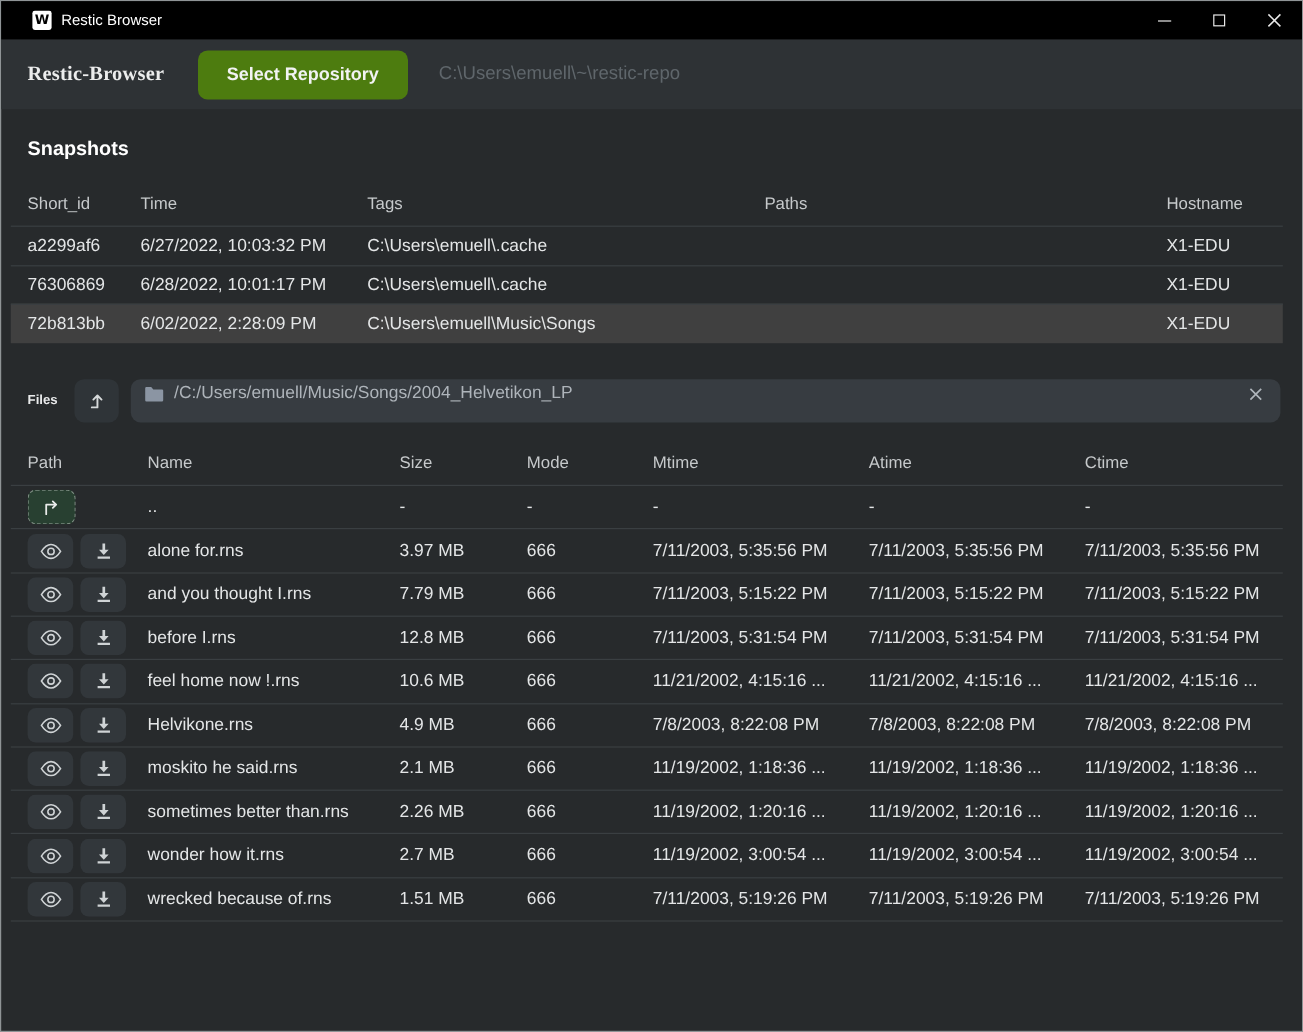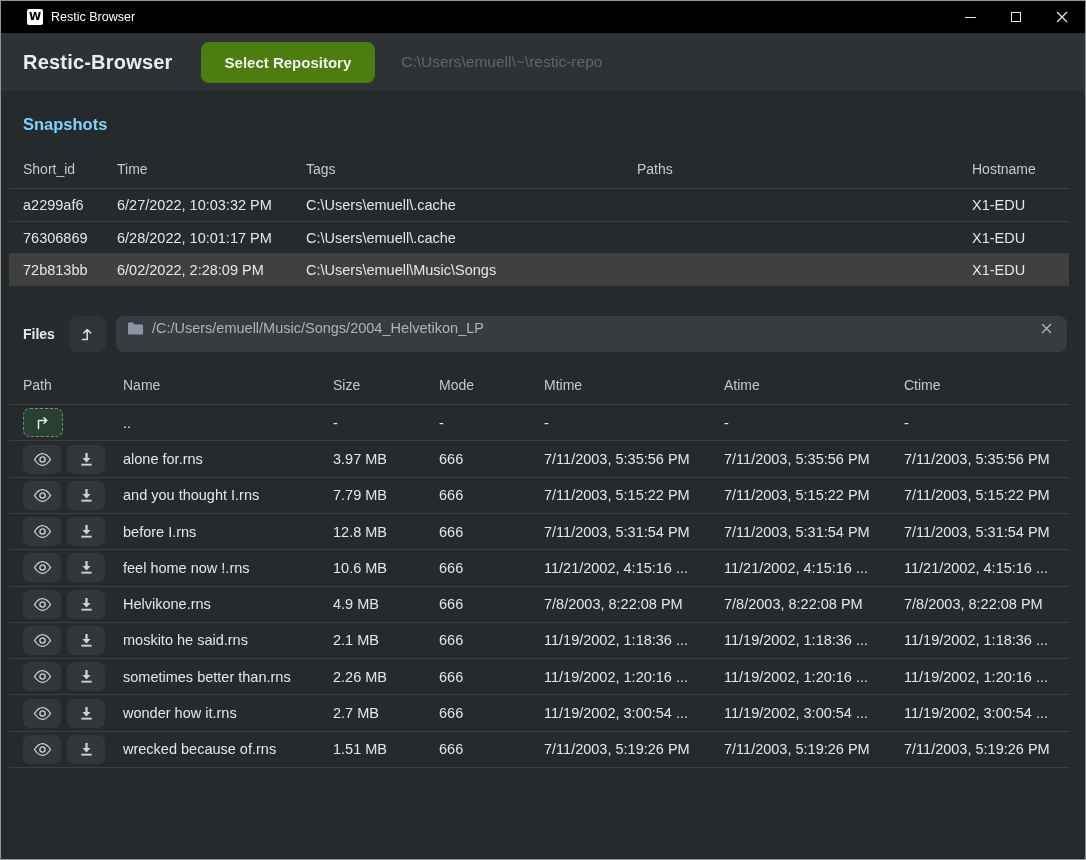--- a/index.html
+++ b/index.html
@@ -14,41 +14,41 @@
               color:#000; font-weight:bold; font-size:11px; line-height:16px; text-align:center;
               font-family:"DejaVu Sans", sans-serif; }
   .win-title { color:#fff; font-size:12.5px; margin-left:8px; flex:1; }
   .win-controls { display:flex; height:100%; }
   .win-btn { width:46px; height:100%; display:flex; align-items:center; justify-content:center; cursor:default; }
   .glyph-min { width:11px; height:0; border-top:1.5px solid #e8e8e8; }
   .glyph-max { width:10px; height:10px; border:1.3px solid #e8e8e8; }
 
   
   .header { height:58px; background:#2e3235; display:flex; align-items:center; flex:0 0 auto; }
-  .app-title { color:#eceded; font-weight:bold; font-size:20px; margin-left:22px; letter-spacing:.2px; }
+  .app-title { color:#eceded; font-weight:bold; font-size:17px; margin-left:22px; letter-spacing:.2px;font-family:Liberation Serif, serif; }
   .select-repo { margin-left:28px; height:41px; padding:0 24px; background:#4d7c0f; color:#f2f3f3;
                  border:none; border-radius:8px; font-weight:bold; font-size:15px;
                  font-family:"Liberation Sans", sans-serif; cursor:pointer; }
   .repo-path { margin-left:26px; color:#5f666b; font-size:15.5px; }
 
   
-  .section-heading { color:#7dd3fc; font-weight:bold; font-size:16.5px; padding:24px 22px 16px 22px; }
+  .section-heading { color:#ffffff; font-weight:bold; font-size:16.5px; padding:24px 22px 16px 22px; }
 
   
   .snap-table { margin:0 16px 16px 8px; flex:0 0 auto; }
   .t-header { display:flex; height:38px; align-items:center; color:#c6c9cb; font-size:14px; }
   .cell { padding-left:14px; white-space:nowrap; overflow:hidden; }
   .snap-row { display:flex; height:32.7px; align-items:center; color:#e4e6e7; font-size:14.5px;
               border-top:1px solid #3a3f42; cursor:default; }
   .snap-row.selected { background:#404040; }
   .sc1 { width:94px; } .sc2 { width:189px; } .sc3 { width:335px; } .sc4 { width:331px; } .sc5 { flex:1; }
 
   
   .files-bar { display:flex; align-items:center; margin:14px 18px 0 22px; height:36px; gap:10px; flex:0 0 auto; }
-  .files-heading { color:#e9eaeb; font-weight:bold; font-size:14px; padding-right:4px; }
+  .files-heading { color:#e9eaeb; font-weight:bold; font-size:11px; padding-right:4px; }
   .updir-btn { width:37px; height:36px; background:#2f3438; border:none; border-radius:8px;
                display:flex; align-items:center; justify-content:center; cursor:pointer; }
   .path-input { flex:1; height:36px; background:#373c41; border-radius:8px; display:flex;
                 align-items:center; padding:0 10px 12px 11px; }
   .path-text { flex:1; color:#aeb4ba; font-size:14.5px; margin-left:8px; white-space:nowrap; overflow:hidden; }
   .clear-btn { width:22px; height:22px; display:flex; align-items:center; justify-content:center;
                background:transparent; border:none; cursor:pointer; }
 
   
   .file-table { margin:14px 16px 0 8px; flex:0 0 auto; }

